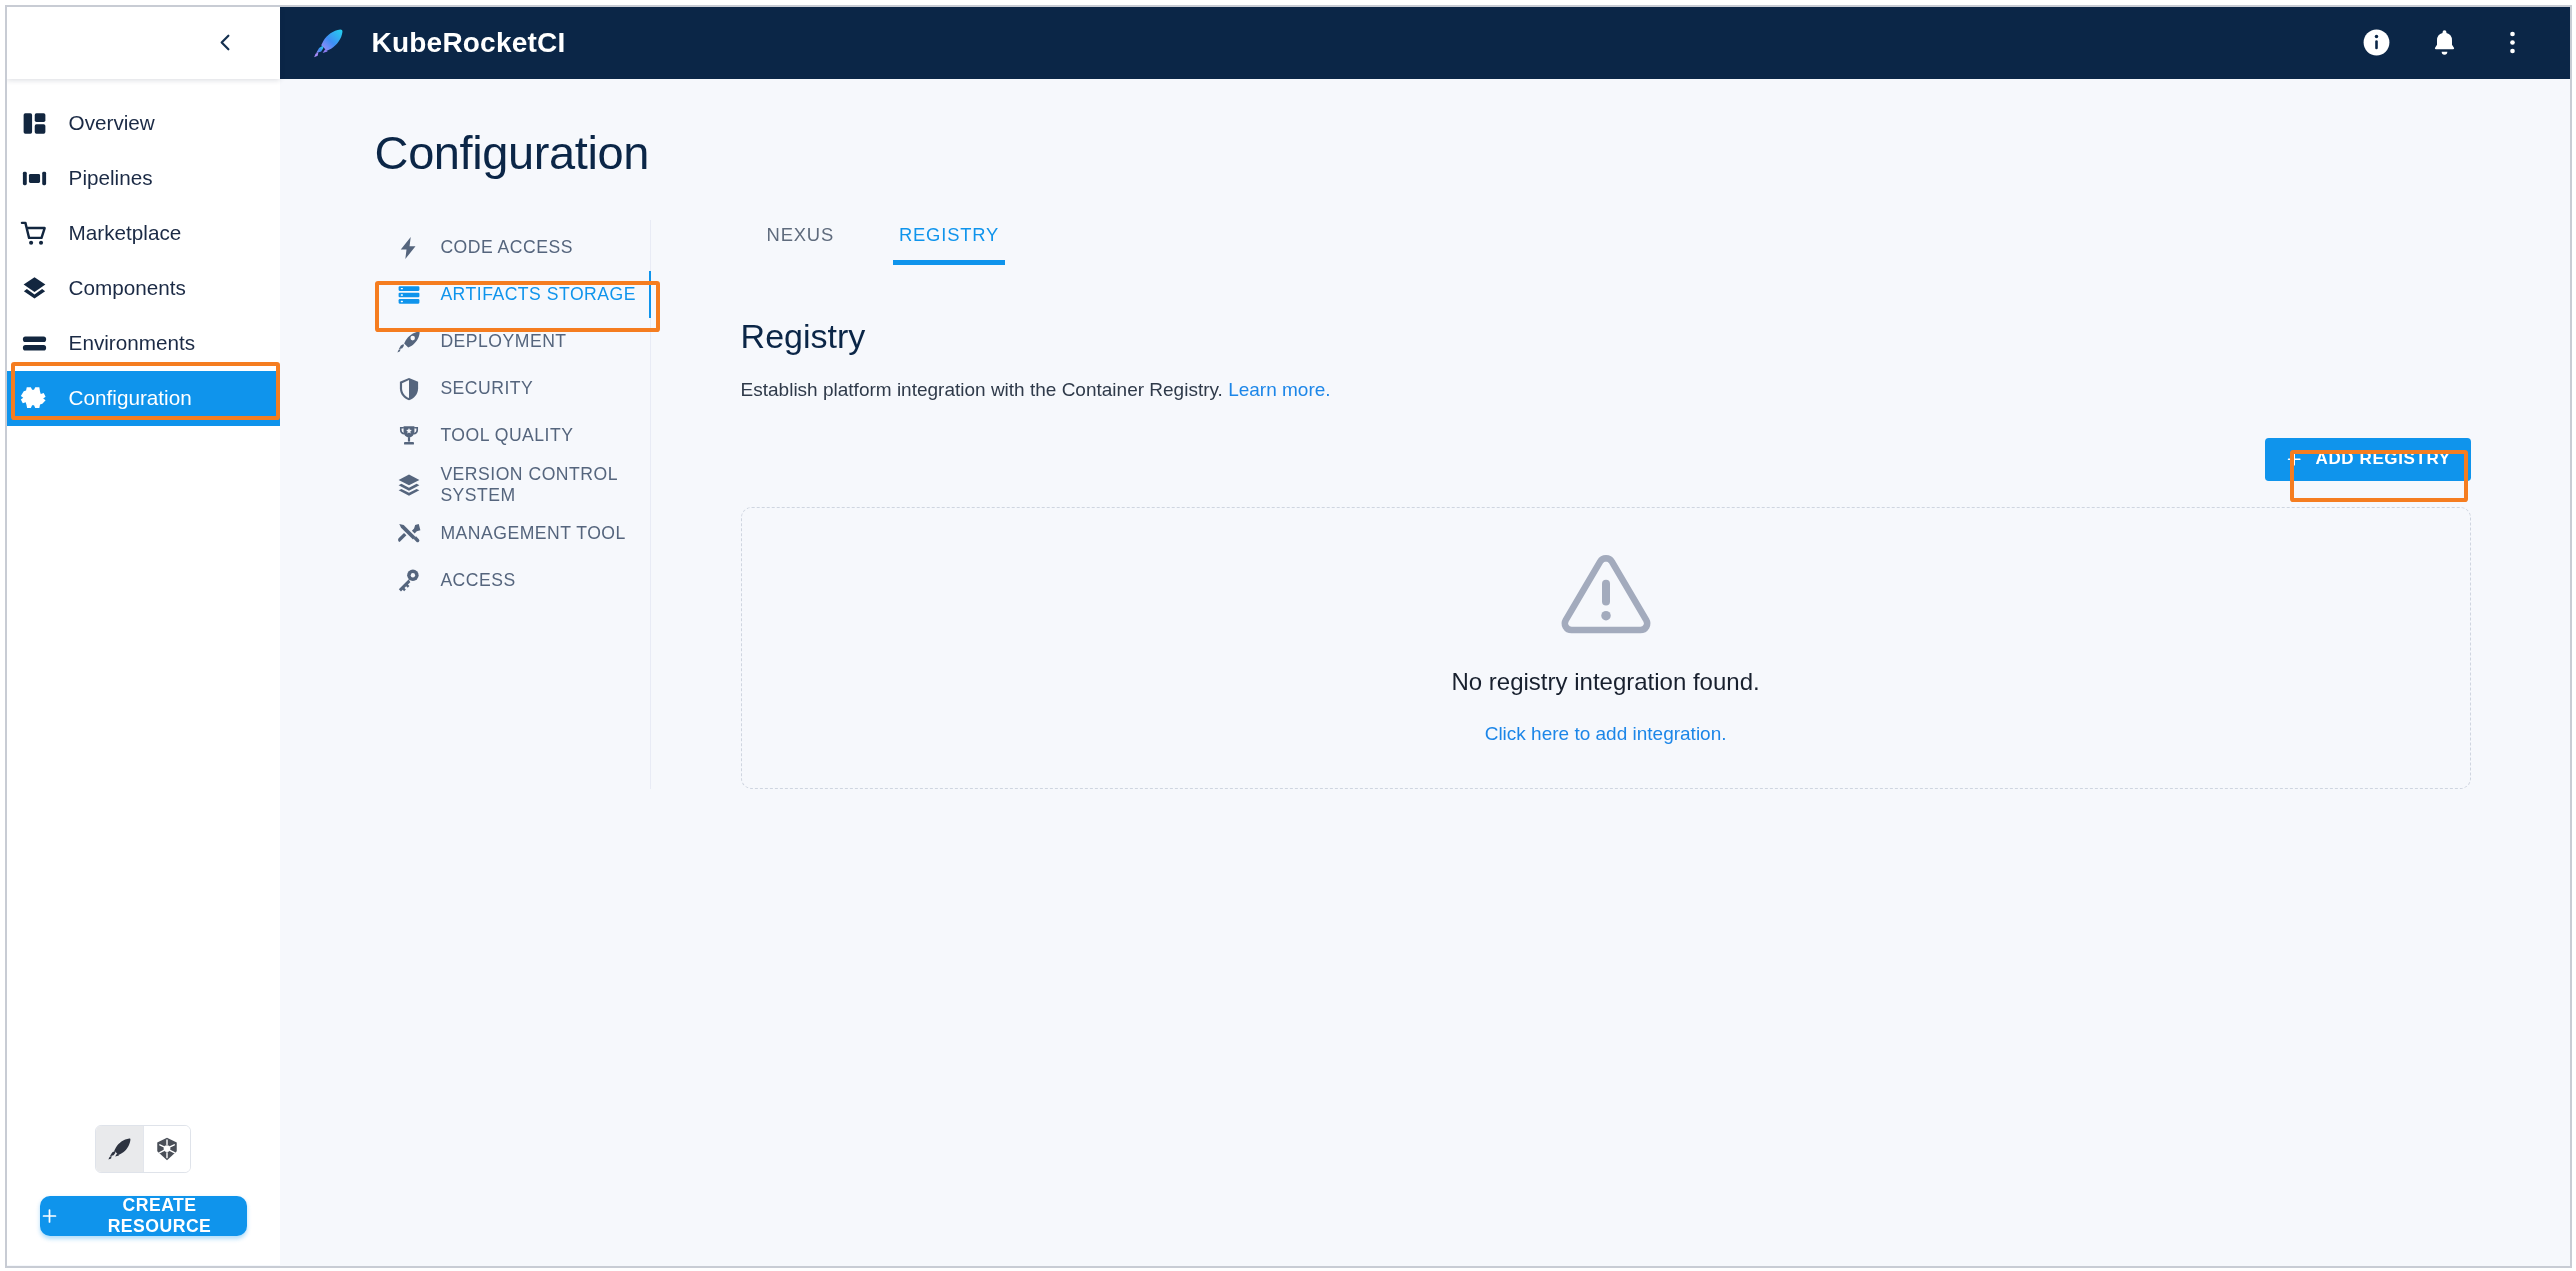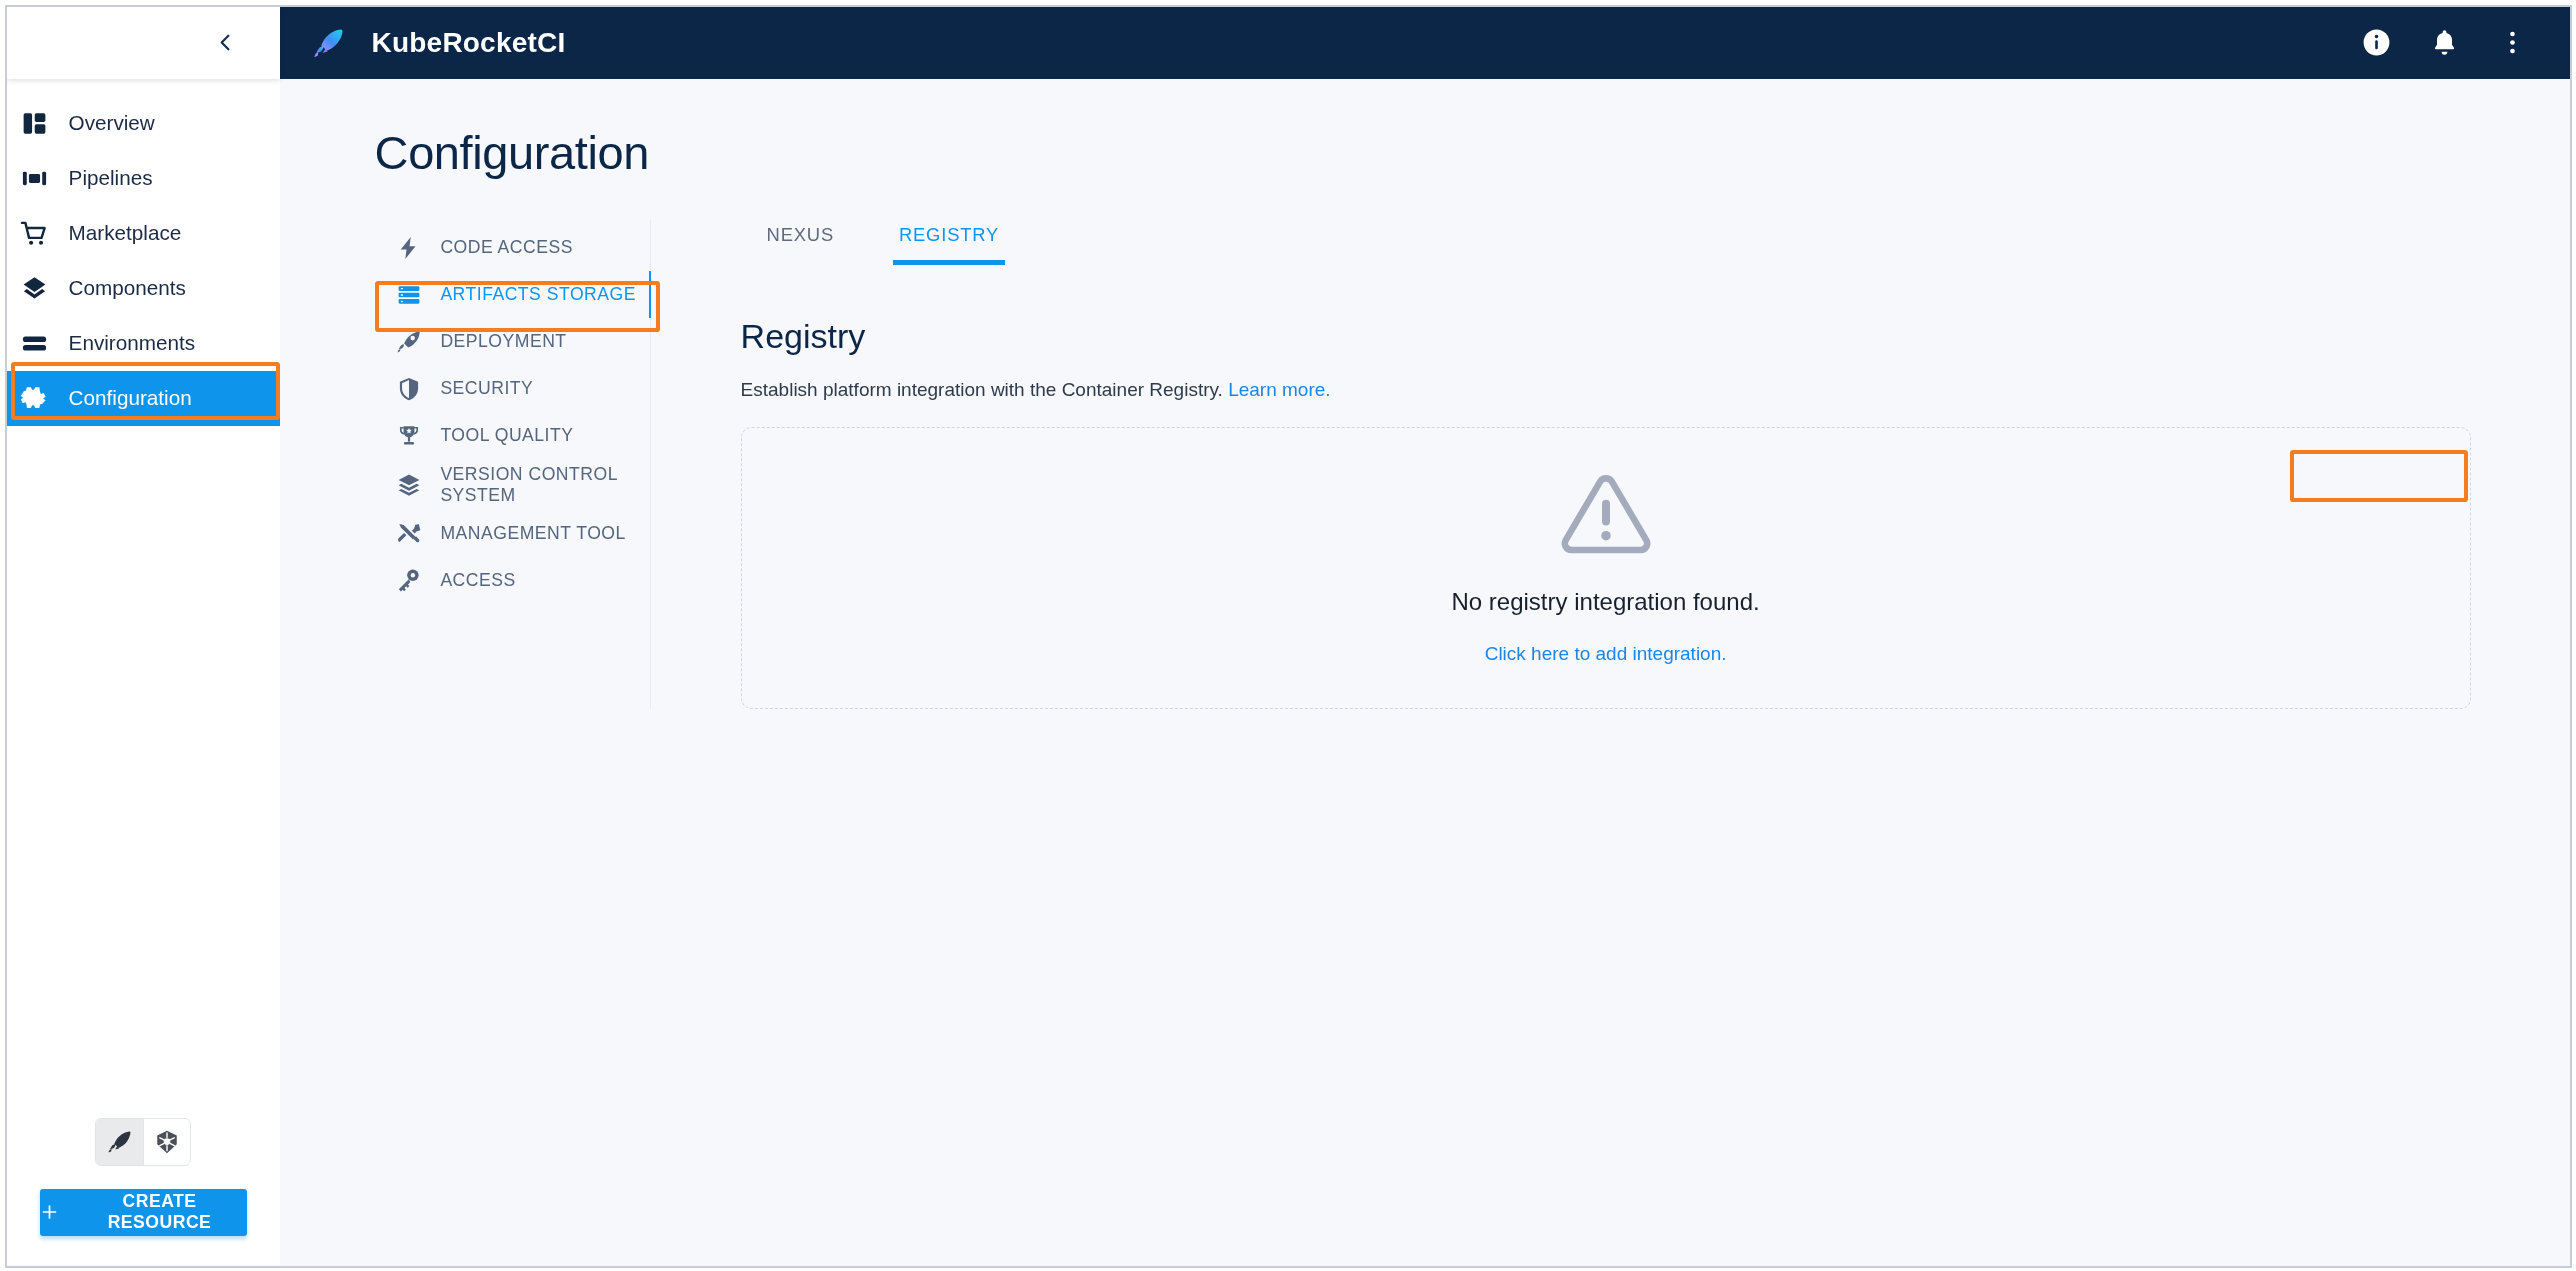--- a/index.html
+++ b/index.html
@@ -104,24 +104,24 @@
     display: flex; align-items: center; justify-content: center;
     cursor: pointer; background: #ffffff;
   }
   .mode-btn.selected { background: #e9eaec; }
   .mode-btn + .mode-btn { border-left: 0.8px solid #e3e6ec; }
   .mode-btn svg { width: 26px; height: 26px; display:block; }
 
   .create-resource {
     display: flex; align-items: center; justify-content: center;
     gap: 13.8px;
-    width: 207px; height: 47px;
+    width: 207px; height: 40px;
     background: #0f94ec;
     color: #ffffff;
-    border: none; border-radius: 3px;
+    border: none; border-radius: 10px;
     font-size: 17.6px; font-weight: bold;
     letter-spacing: 0.5px;
     cursor: pointer;
     box-shadow: 0 2.3px 4.6px rgba(15,148,236,0.32);
     font-family: "Liberation Sans", sans-serif;
   }
 
   
   .content {
     position: absolute;
@@ -448,20 +448,28 @@
           <div class="tab active">REGISTRY</div>
         </div>
 
         <h2 class="section-title">Registry</h2>
 
         <p class="section-desc">
           <span>Establish platform integration with the Container Registry.</span>
           <a href="#">Learn more.</a>
         </p>
 
+        <div class="action-row">
+          <button class="add-btn">
+            <svg width="18.4" height="18.4" viewBox="0 0 24 24">
+              <path d="M12 4.6v14.8M4.6 12h14.8" stroke="#ffffff" stroke-width="2.1" stroke-linecap="round"></path>
+            </svg>
+            <span>ADD REGISTRY</span>
+          </button>
+        </div>
 
         <div class="empty-card">
           <svg class="warn-ico" viewBox="0 0 64 58">
             <path d="M32 5.5c1.6 0 3.1.85 3.95 2.3l23.2 39.5c1.75 3-.4 6.7-3.95 6.7H8.8c-3.55 0-5.7-3.7-3.95-6.7L28.05 7.8A4.6 4.6 0 0132 5.5z" fill="none" stroke="#a3abbd" stroke-width="4.4" stroke-linejoin="round"></path>
             <rect x="29.3" y="20" width="5.4" height="17.5" rx="2.7" fill="#a3abbd"></rect>
             <circle cx="32" cy="44.3" r="3.2" fill="#a3abbd"></circle>
           </svg>
           <div class="empty-title">No registry integration found.</div>
           <a class="empty-link" href="#">Click here to add integration.</a>
         </div>

